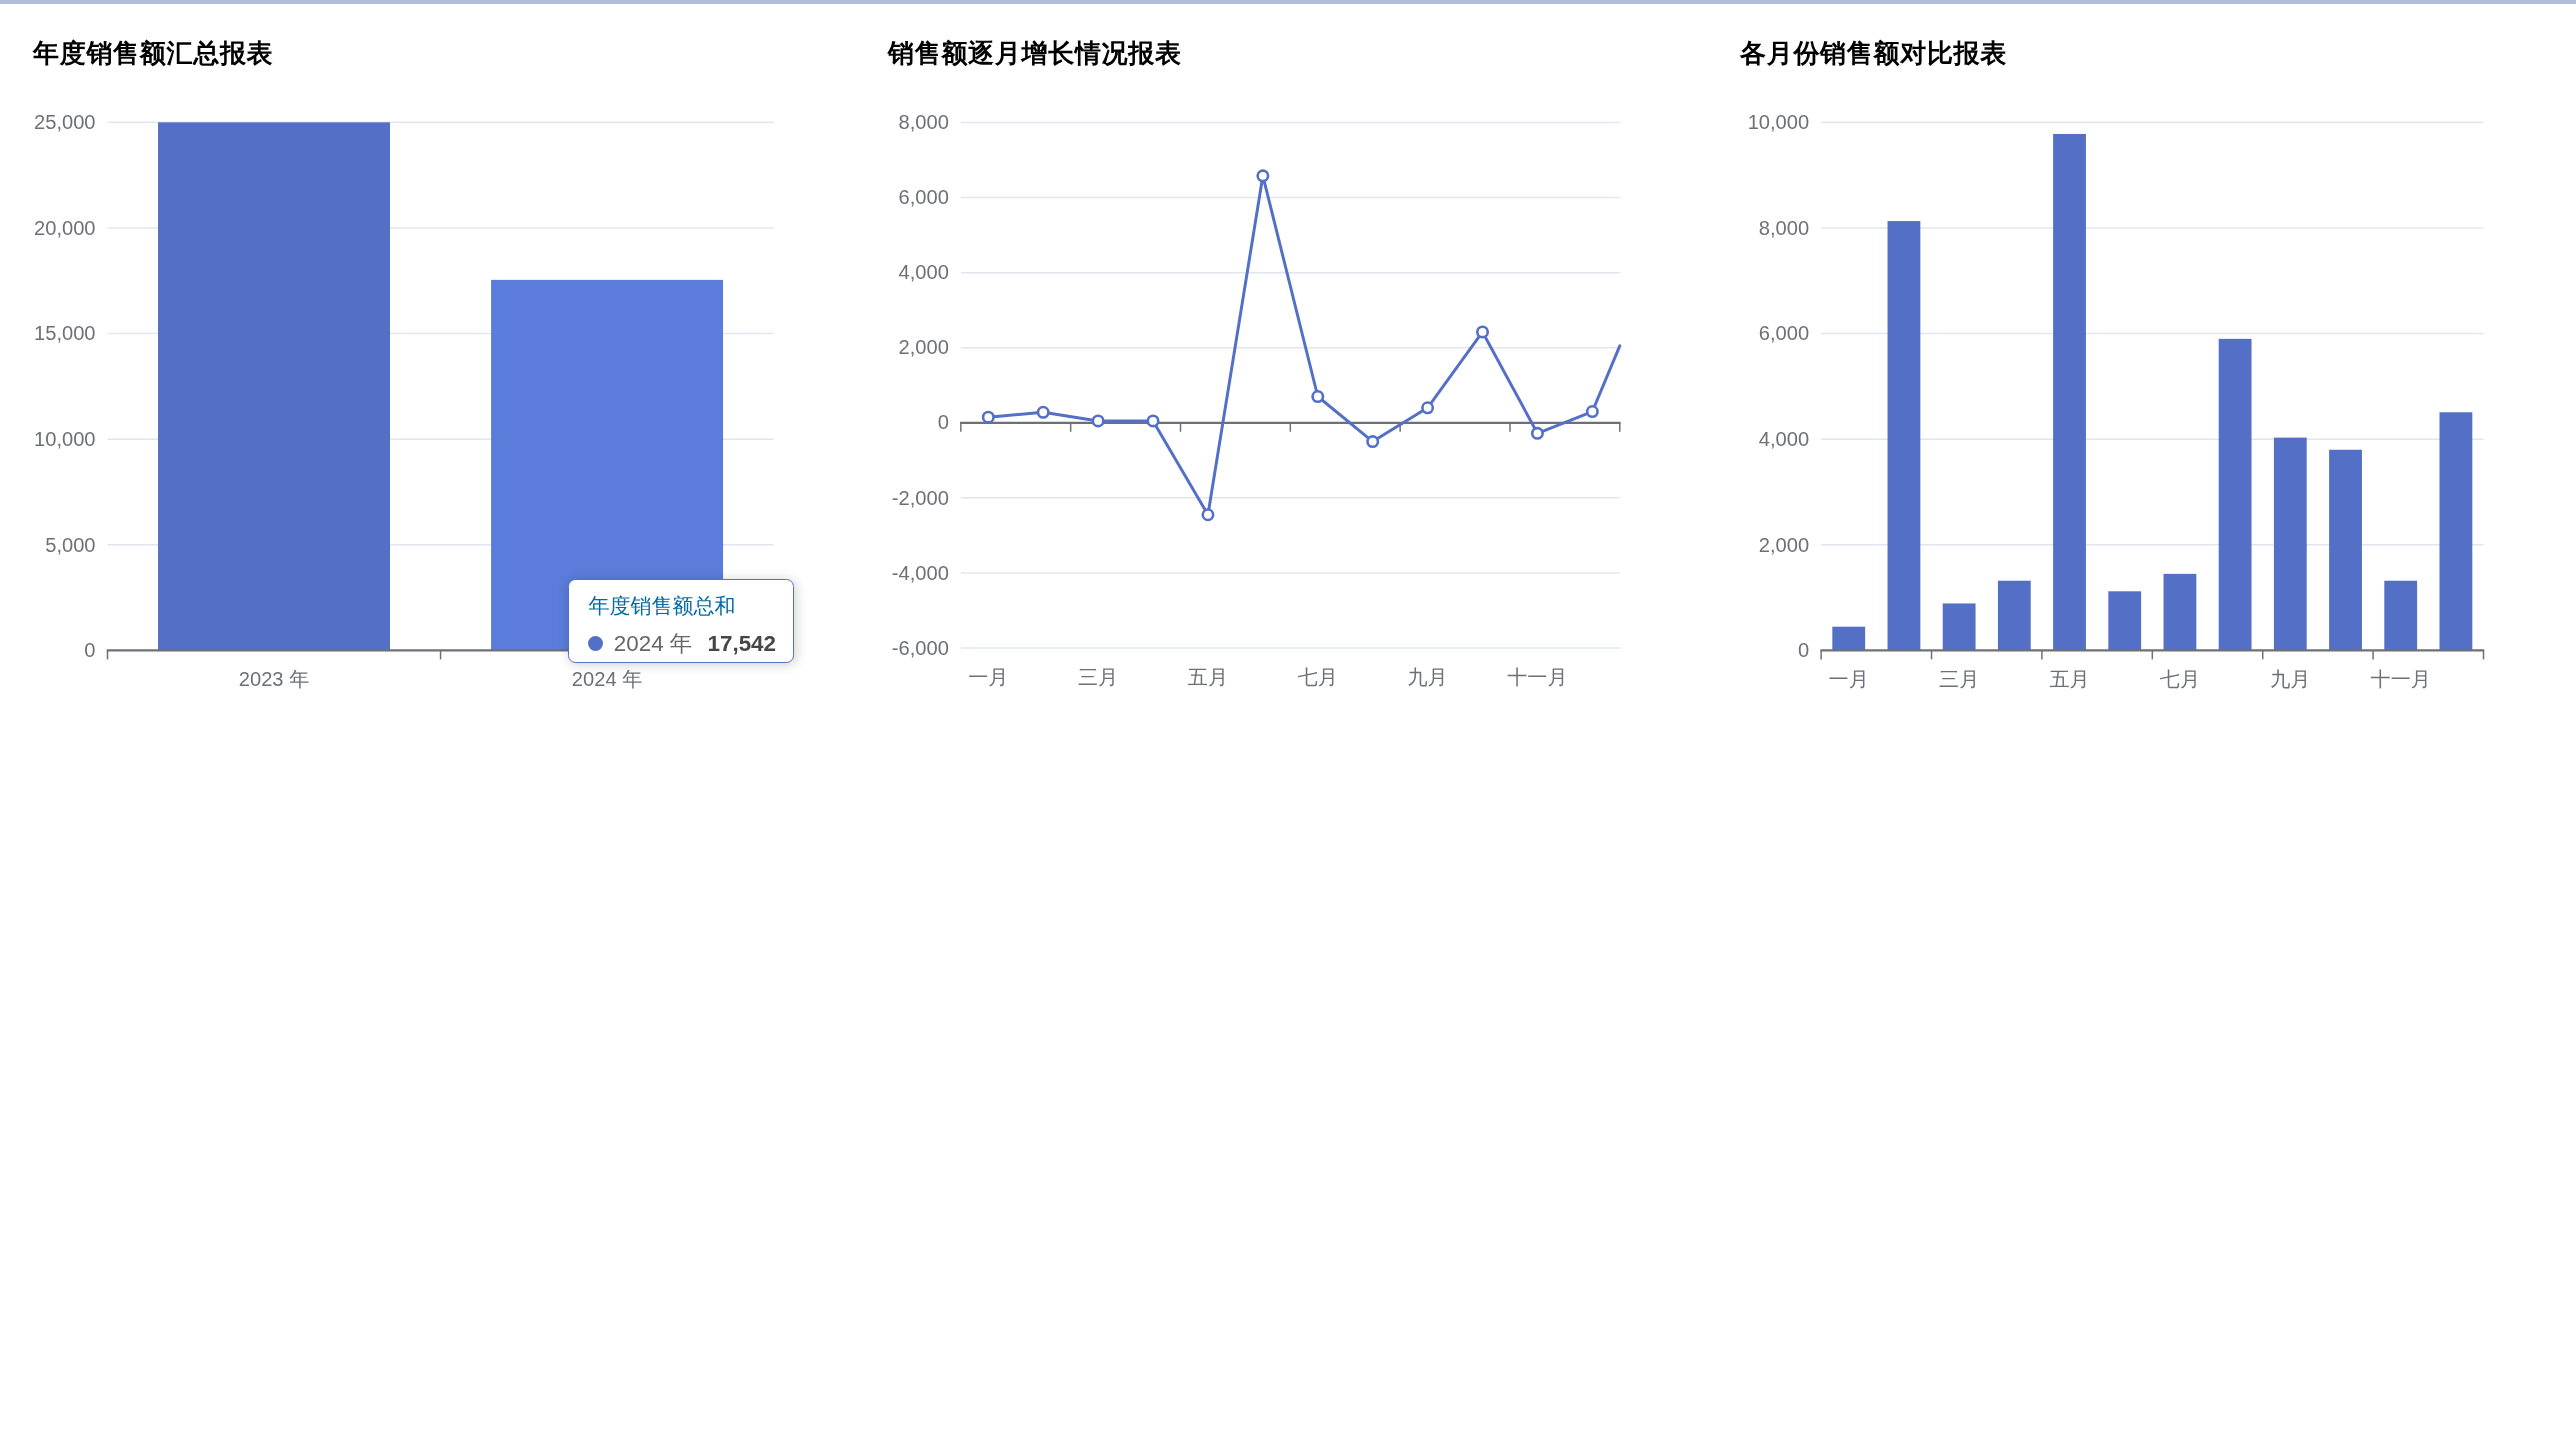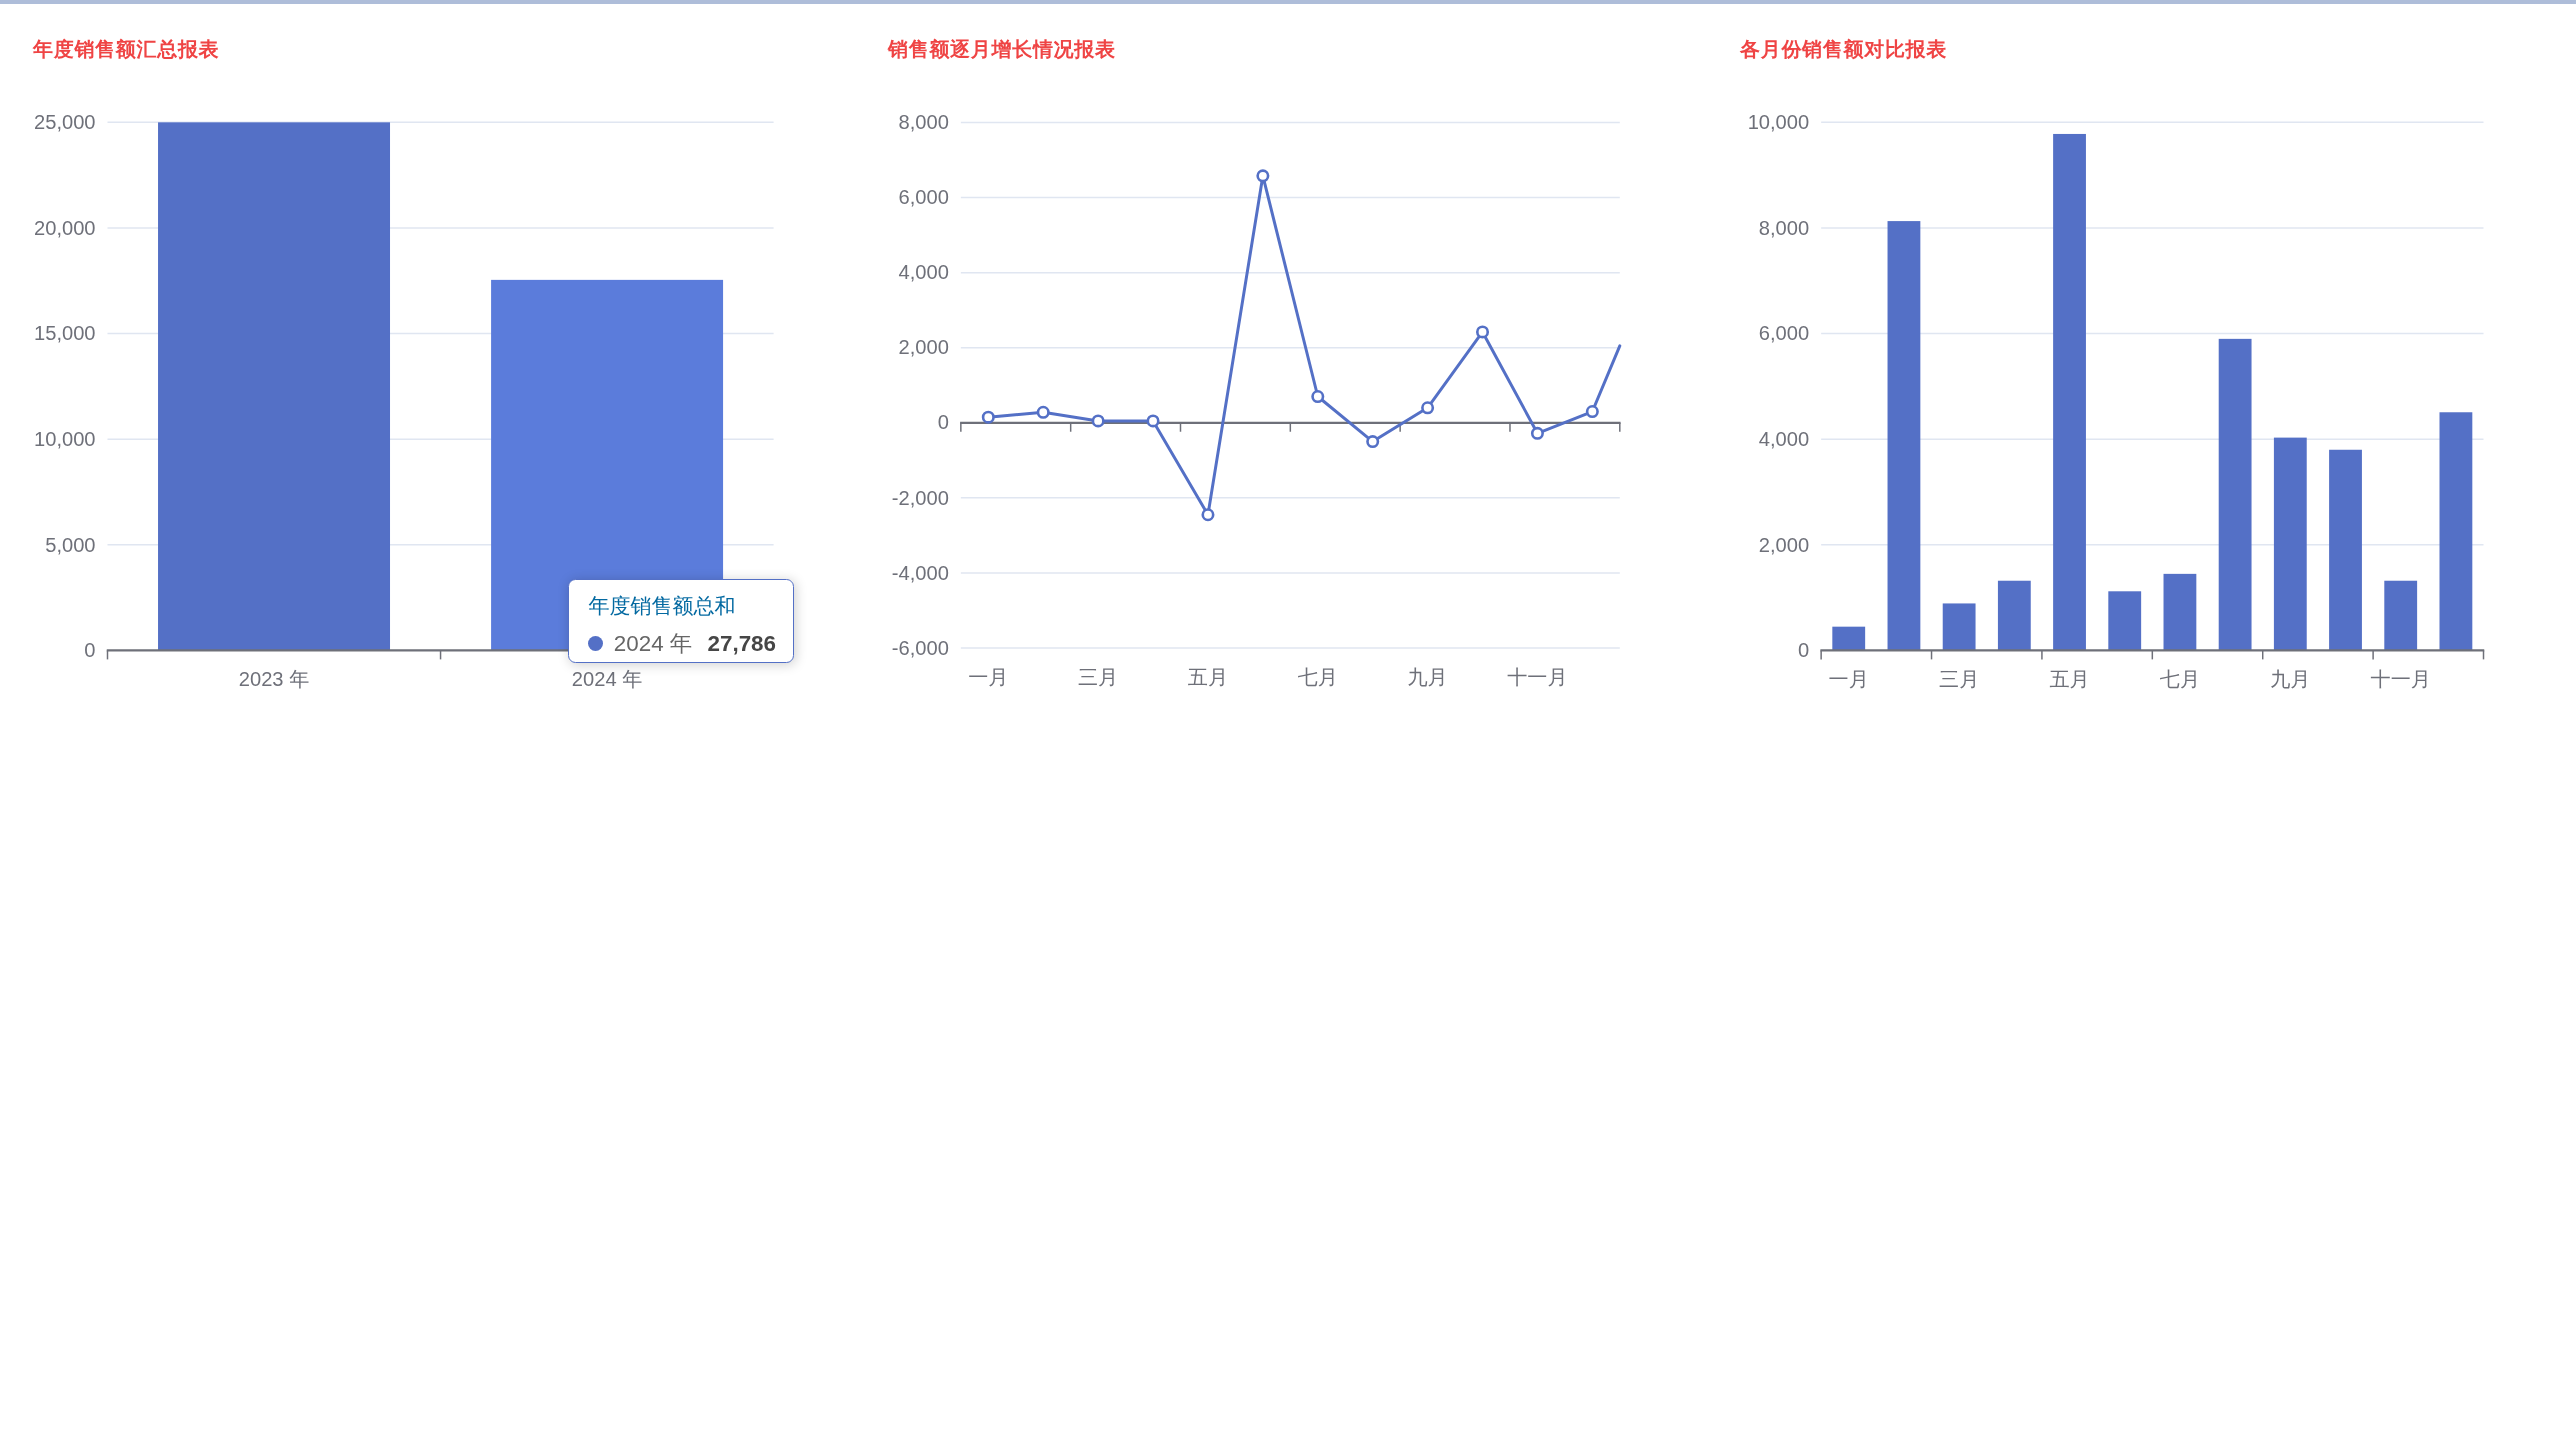--- a/index.html
+++ b/index.html
@@ -1,21 +1,21 @@
 <!DOCTYPE html>
 <html style="font-size:12px"><head>
 <meta charset="utf-8">
 <style>
   * { margin:0; padding:0; box-sizing:border-box; }
   html,body { width:2576px; height:1430px; background:#ffffff; overflow:hidden;
               font-family:"Liberation Sans", sans-serif; }
   .top-strip { position:absolute; left:0; top:0; width:2576px; height:3.7px; background:#aebdd9; }
   .panel { position:absolute; top:0; height:731px; }
-  .panel h2 { position:absolute; top:36px; left:33px; font-size:20px; font-weight:700;
-              color:#ef4444; letter-spacing:0.7px; white-space:nowrap; }
+  .panel h2 { position:absolute; top:36px; left:33px; font-size:26px; font-weight:700;
+              color:#000000; letter-spacing:0.7px; white-space:nowrap; }
   .panel svg { position:absolute; left:0; top:0; }
   #panel-annual  { left:0;     width:855px; }
   #panel-growth  { left:855px; width:855px; }
   #panel-monthly { left:1710px; width:866px; }
   #panel-monthly h2 { left:30px; }
 
   .tooltip { position:absolute; left:568px; top:579px; width:226px; height:84px;
              background:#ffffff; border:1.5px solid #5470C6; border-radius:7.5px;
              box-shadow:1.5px 1.5px 12px rgba(0,0,0,0.18); padding:14px 17px 0 19.4px; z-index:5; }
   .tooltip-title { font-size:21px; color:#0369a1; line-height:1.1; white-space:nowrap; }
@@ -61,21 +61,21 @@
         <text x="128" y="456.2" text-anchor="end" font-size="27" fill="#6E7079">15,000</text>
         <text x="128" y="314.6" text-anchor="end" font-size="27" fill="#6E7079">20,000</text>
         <text x="128" y="173" text-anchor="end" font-size="27" fill="#6E7079">25,000</text>
       </g>
     </svg>
   <div class="tooltip">
     <div class="tooltip-title">年度销售额总和</div>
     <div class="tooltip-row">
       <span class="tooltip-dot"></span>
       <span>2024 年</span>
-      <span class="tooltip-value">27,786</span>
+      <span class="tooltip-value">17,542</span>
     </div>
   </div>
 </section>
 
 <section class="panel" id="panel-growth">
   <h2>销售额逐月增长情况报表</h2>
   <svg id="svg-growth" width="855" height="731" viewBox="0 0 1147 980">
       <g>
         <line x1="142" x2="1026" y1="869" y2="869" stroke="#E0E6F1" stroke-width="2"></line>
         <line x1="142" x2="1026" y1="768.2857142857143" y2="768.2857142857143" stroke="#E0E6F1" stroke-width="2"></line>

